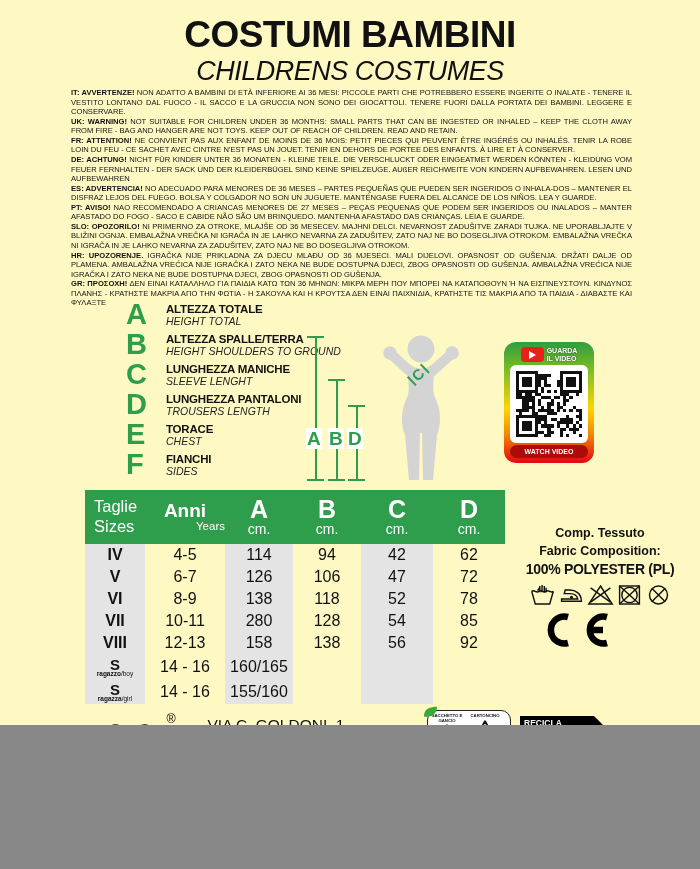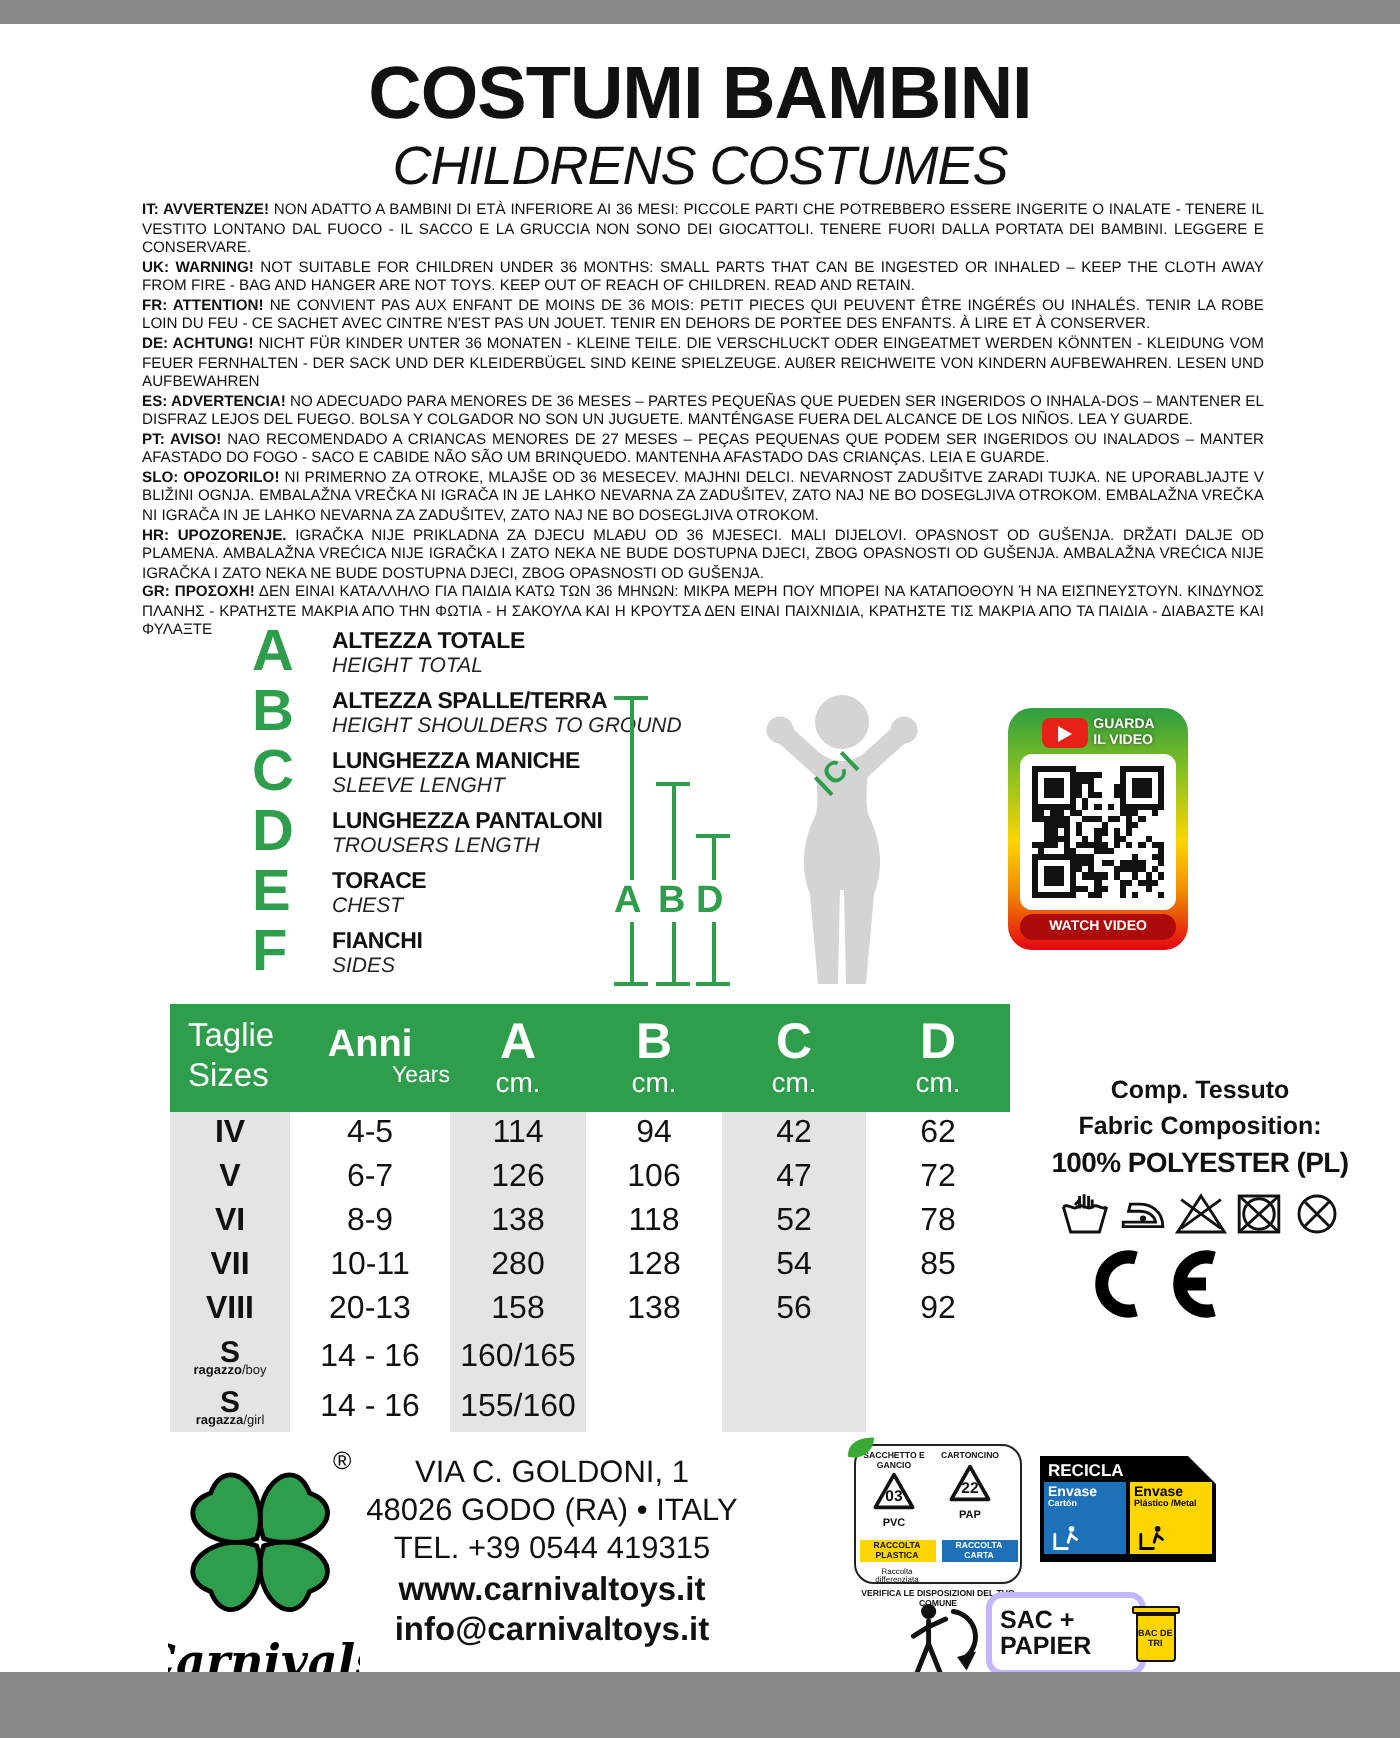--- a/index.html
+++ b/index.html
@@ -1,21 +1,21 @@
 <!DOCTYPE html>
 <html><head>
 <meta charset="utf-8">
 <style>
   :root{
     --green:#2E9E4C; --red:#E30613; --yellow:#FFD500; --blue:#1D71B8;
     --sil:#D4D4D4; --tgray:#E4E4E4; --ink:#111;
   }
   *{box-sizing:border-box;}
   body{margin:0;background:#888;}
-  .page{position:relative;width:700px;height:824px;background:#ffffff;margin:12px auto;
+  .page{position:relative;width:700px;height:725px;background:#fef9c3;margin:0 auto;
         font-family:"Liberation Sans",sans-serif;color:var(--ink);overflow:hidden;}
 
   
   .title{position:absolute;top:14px;left:0;width:100%;text-align:center;
          font-size:37px;font-weight:800;letter-spacing:-.5px;}
   .subtitle{position:absolute;top:56px;left:0;width:100%;text-align:center;
             font-size:27px;font-style:italic;font-weight:400;letter-spacing:-.5px;}
 
   
   .warnings{position:absolute;left:71px;top:88px;width:561px;
@@ -755,21 +755,21 @@
     <tr>
       <td class="c0 sz">VII</td>
       <td class="c1">10-11</td>
       <td class="c2">280</td>
       <td class="c3">128</td>
       <td class="c4">54</td>
       <td class="c5">85</td>
     </tr>
     <tr>
       <td class="c0 sz">VIII</td>
-      <td class="c1">20-13</td>
+      <td class="c1">12-13</td>
       <td class="c2">158</td>
       <td class="c3">138</td>
       <td class="c4">56</td>
       <td class="c5">92</td>
     </tr>
     <tr class="srow">
       <td class="c0">
         <div class="s-main">S</div>
         <div class="s-sub"><b>ragazzo</b><span>/boy</span></div>
       </td>

